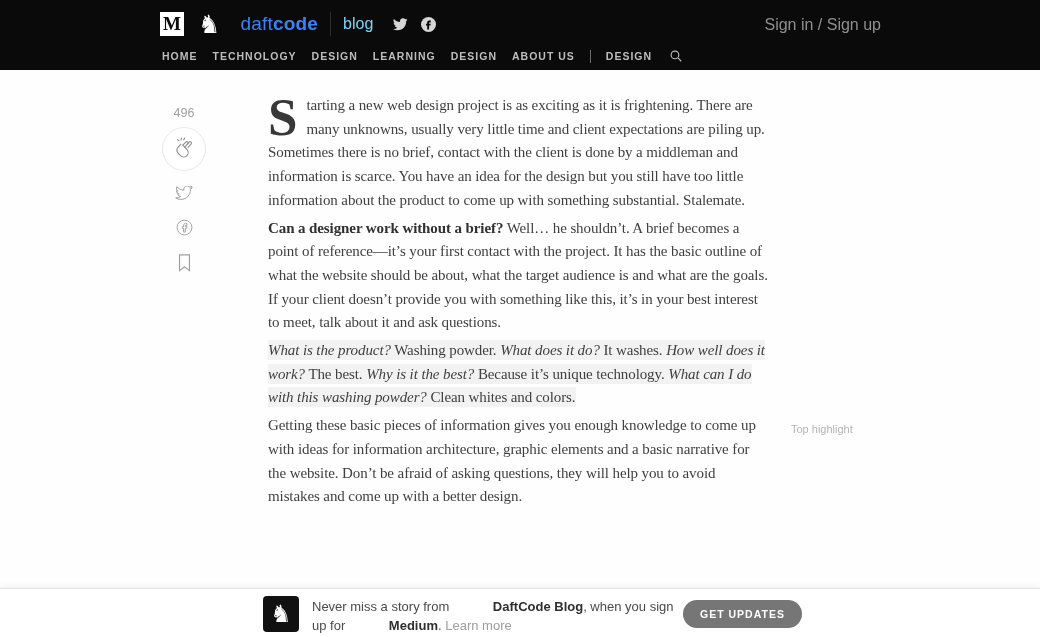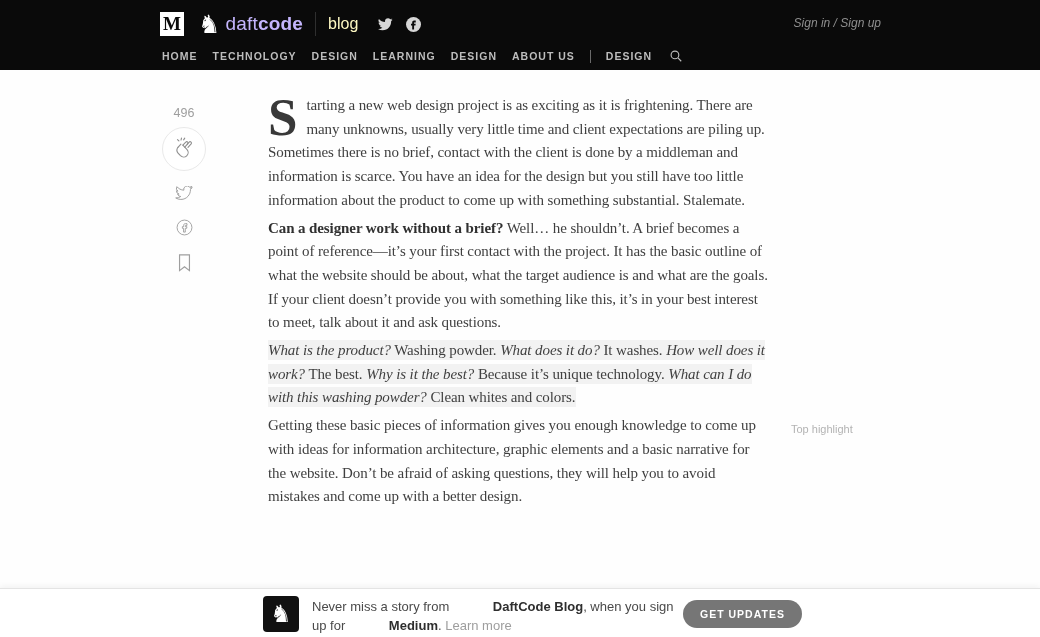--- a/index.html
+++ b/index.html
@@ -11,29 +11,29 @@
 
   
   .topbar { position:absolute; left:0; top:0; width:1040px; height:70px; background:#0a0a0a; }
   .brand-row { position:absolute; left:160px; top:11px; height:26px; display:flex; align-items:center; }
   .m-logo {
     width:24px; height:24px; background:#fff; color:#0a0a0a; cursor:pointer;
     font-family:"Liberation Serif", serif; font-weight:bold; font-size:19px;
     display:flex; align-items:center; justify-content:center;
   }
   .horse { font-family:"DejaVu Sans", sans-serif; color:#ffffff; font-size:25px; line-height:1; margin-left:14px; }
-  .wordmark { color:#c4b5fd; font-size:19px; margin-left:5px; letter-spacing:0.2px; cursor:pointer; }
+  .wordmark { color:#3b82f6; font-size:19px; margin-left:20px; letter-spacing:0.2px; cursor:pointer; }
   .wordmark .light { font-weight:400; }
   .wordmark .bold { font-weight:700; }
   .vsep { width:1px; height:24px; background:#2f2f2f; margin-left:12px; }
-  .blog-label { color:#fef9c3; font-size:16px; margin-left:12px; cursor:pointer; }
+  .blog-label { color:#7dd3fc; font-size:16px; margin-left:12px; cursor:pointer; }
   .hdr-icon { display:flex; align-items:center; cursor:pointer; }
   .hdr-tw { margin-left:20px; }
   .hdr-fb { margin-left:13px; }
-  .auth { position:absolute; right:159px; top:16px; color:#8f8f8f; font-size:12px; cursor:pointer;font-style:italic; }
+  .auth { position:absolute; right:159px; top:16px; color:#8f8f8f; font-size:16px; cursor:pointer; }
 
   .nav { position:absolute; left:162px; top:49px; display:flex; align-items:center;font-weight:bold; }
   .nav-item { color:#bdbdbd; font-size:10.5px; letter-spacing:1px; margin-right:15px; cursor:pointer; white-space:nowrap; }
   .nav-pipe { width:1px; height:13px; background:#6a6a6a; margin-right:15px; }
   .nav-search { display:flex; align-items:center; margin-left:2px; cursor:pointer; }
 
   
   .rail { position:absolute; left:161px; top:106px; width:46px; display:flex; flex-direction:column; align-items:center; }
   .clap-count { color:#9e9e9e; font-size:12.5px; margin-bottom:7px; }
   .clap-btn {

